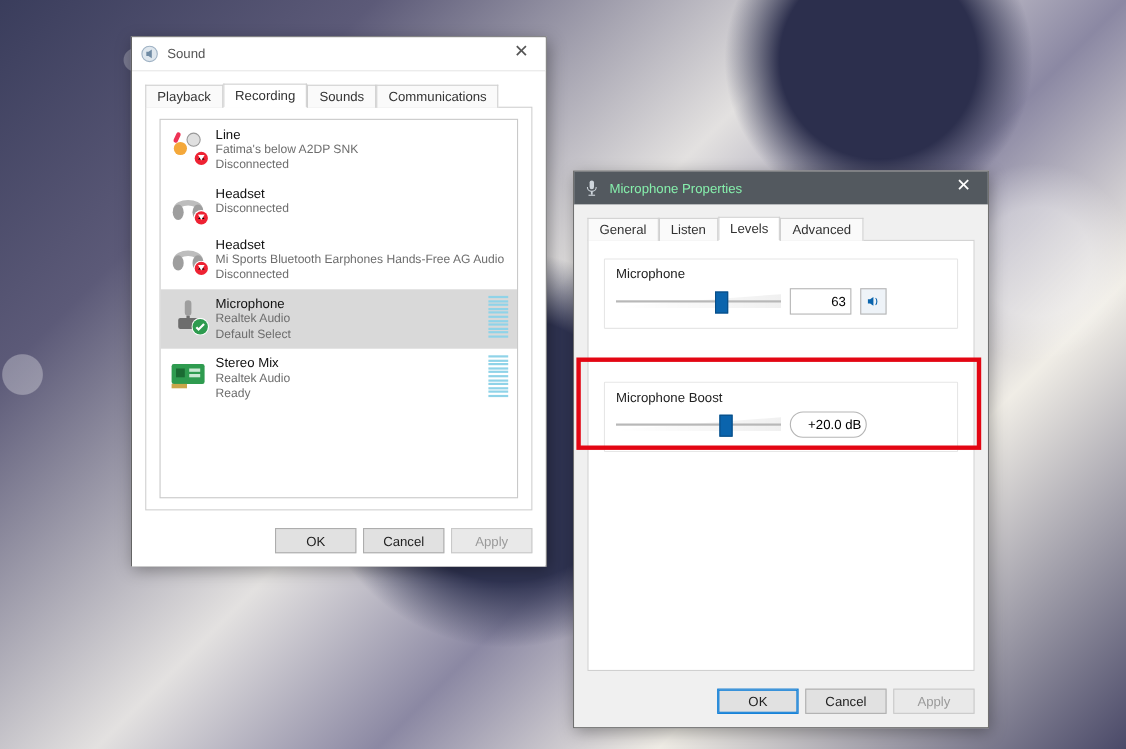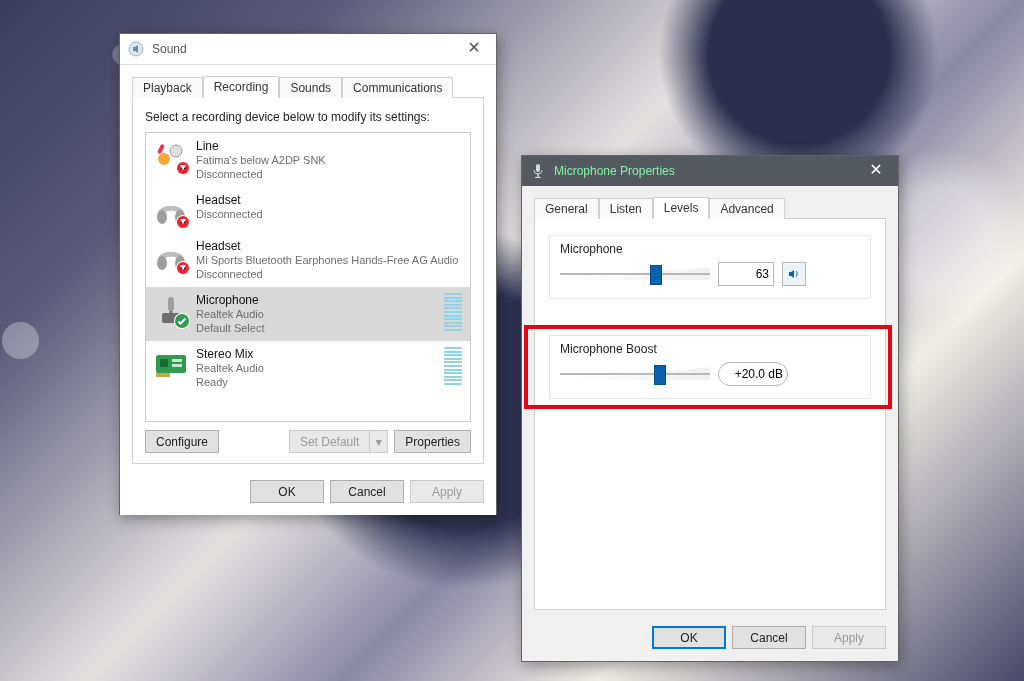--- a/index.html
+++ b/index.html
@@ -96,21 +96,20 @@
   <div class="sheet">
     <div class="tabrow">
       <div class="tab">Playback</div>
       <div class="tab active">Recording</div>
       <div class="tab">Sounds</div>
       <div class="tab">Communications</div>
     </div>
 
     <div class="tabpanel">
       <div class="panel-inner">
-        <div class="instr">Select a recording device below to modify its settings:</div>
 
         <div class="device-list" id="device-list">
             <div class="device">
               <div class="dev-icon">
                 <svg viewBox="0 0 34 34" width="34" height="34">
                   <use href="#ic-line"></use>
                 </svg>
                 <svg class="badge-disc" viewBox="0 0 14 14">
                   <use href="#badge-disc"></use>
                 </svg>
@@ -198,29 +197,20 @@
                 <i></i>
                 <i></i>
                 <i></i>
                 <i></i>
                 <i></i>
                 <i></i>
               </div>
             </div>
           </div>
 
-        <div class="btnrow">
-          <button class="btn">Configure</button>
-          <span class="spacer"></span>
-          <span class="btn-split">
-            <button class="btn" disabled="">Set Default</button>
-            <button class="btn drop" disabled="">▾</button>
-          </span>
-          <button class="btn">Properties</button>
-        </div>
       </div>
     </div>
 
     <div class="dlg-buttons">
       <button class="btn">OK</button>
       <button class="btn">Cancel</button>
       <button class="btn" disabled="">Apply</button>
     </div>
   </div>
 </div>
@@ -260,21 +250,21 @@
           <input class="valbox" value="63" style="">
           <span class="spk-btn">
             <svg width="14" height="14" viewBox="0 0 14 14">
                 <path d="M2 5h2l3-2v8l-3-2H2z" fill="#0a64ad"></path>
                 <path d="M9 4c1.5 1 1.5 5 0 6" stroke="#0a64ad" fill="none"></path>
               </svg>
           </span>
         </div>
       </div>
 
-      <div class="level-group" style="margin-top:36px">
+      <div class="level-group" style="margin-top:48px">
         <div class="lg-title">Microphone Boost</div>
         <div class="slider-row">
           <div class="slider-track">
             <div class="tri"></div>
               <div class="line"></div>
             <div class="thumb" id="boost-thumb" style="left: 94px;"></div>
           </div>
           <input class="valbox" style="width: 60px; border-radius: 12px;" value="+20.0 dB">
         </div>
       </div>

